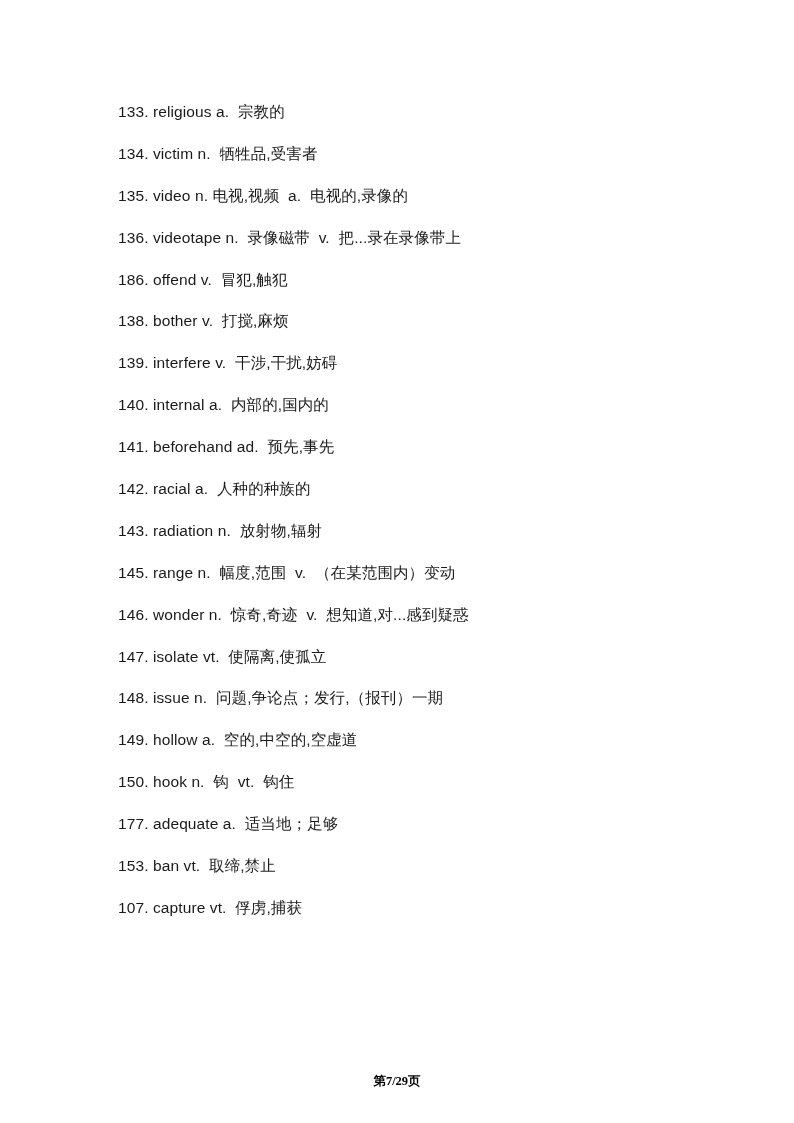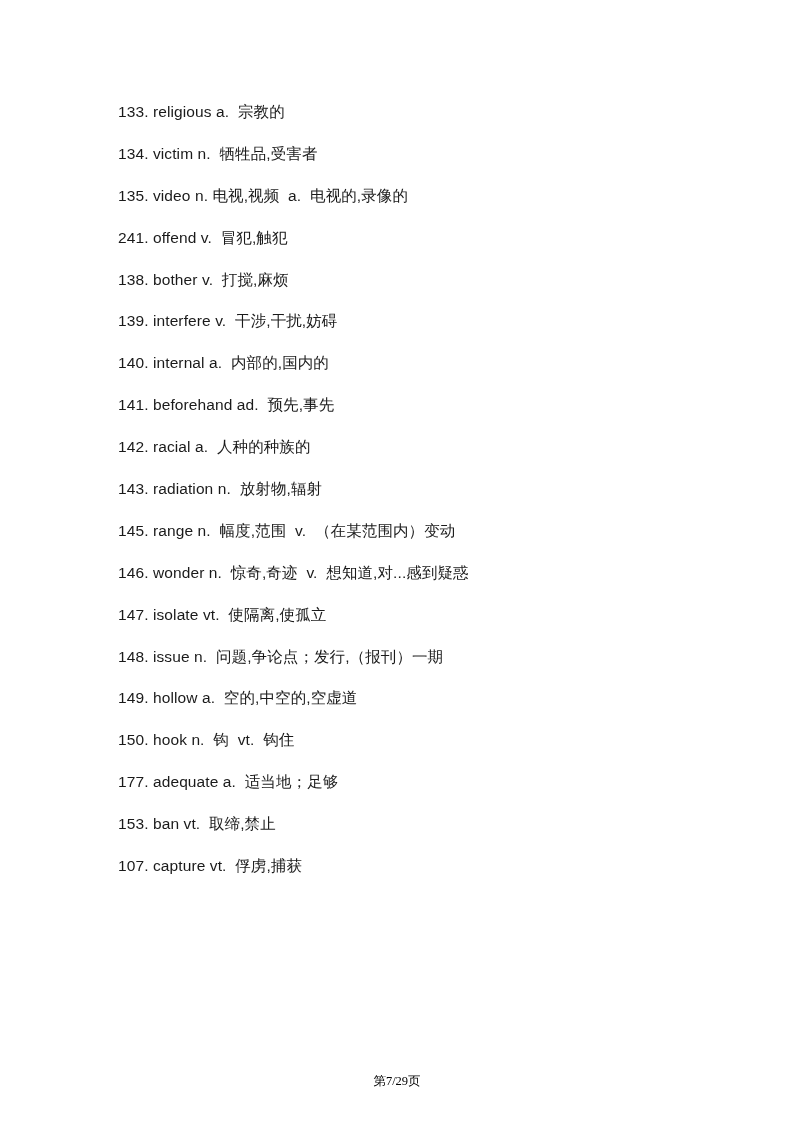--- a/index.html
+++ b/index.html
@@ -35,37 +35,38 @@
     letter-spacing: 0.1px;
     color: #1a1a1a;
   }
   .footer {
     position: absolute;
     left: 0;
     right: 0;
     top: 1073px;
     text-align: center;
     font-size: 12.5px;
-    font-weight: normal;
+    font-weight: bold;
     color: #000000;
     font-family: "Liberation Serif", serif;
   }
   .footer-inner {
     display: inline-block;
   }
 </style>
 </head>
 <body>
 
 <div class="page">
   <div class="content">
     <div class="entry">133. religious a.  宗教的</div>
     <div class="entry">134. victim n.  牺牲品,受害者</div>
     <div class="entry">135. video n. 电视,视频  a.  电视的,录像的</div>
-    <div class="entry">241. offend v.  冒犯,触犯</div>
+    <div class="entry">136. videotape n.  录像磁带  v.  把...录在录像带上</div>
+    <div class="entry">186. offend v.  冒犯,触犯</div>
     <div class="entry">138. bother v.  打搅,麻烦</div>
     <div class="entry">139. interfere v.  干涉,干扰,妨碍</div>
     <div class="entry">140. internal a.  内部的,国内的</div>
     <div class="entry">141. beforehand ad.  预先,事先</div>
     <div class="entry">142. racial a.  人种的种族的</div>
     <div class="entry">143. radiation n.  放射物,辐射</div>
     <div class="entry">145. range n.  幅度,范围  v.  （在某范围内）变动</div>
     <div class="entry">146. wonder n.  惊奇,奇迹  v.  想知道,对...感到疑惑</div>
     <div class="entry">147. isolate vt.  使隔离,使孤立</div>
     <div class="entry">148. issue n.  问题,争论点；发行,（报刊）一期</div>

